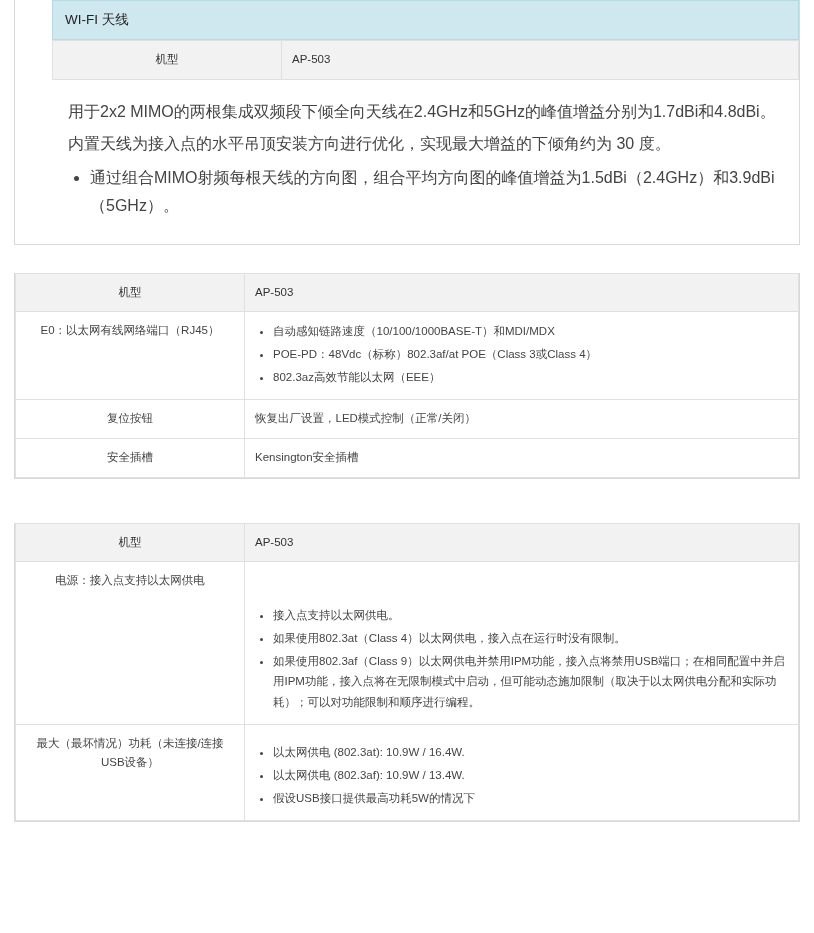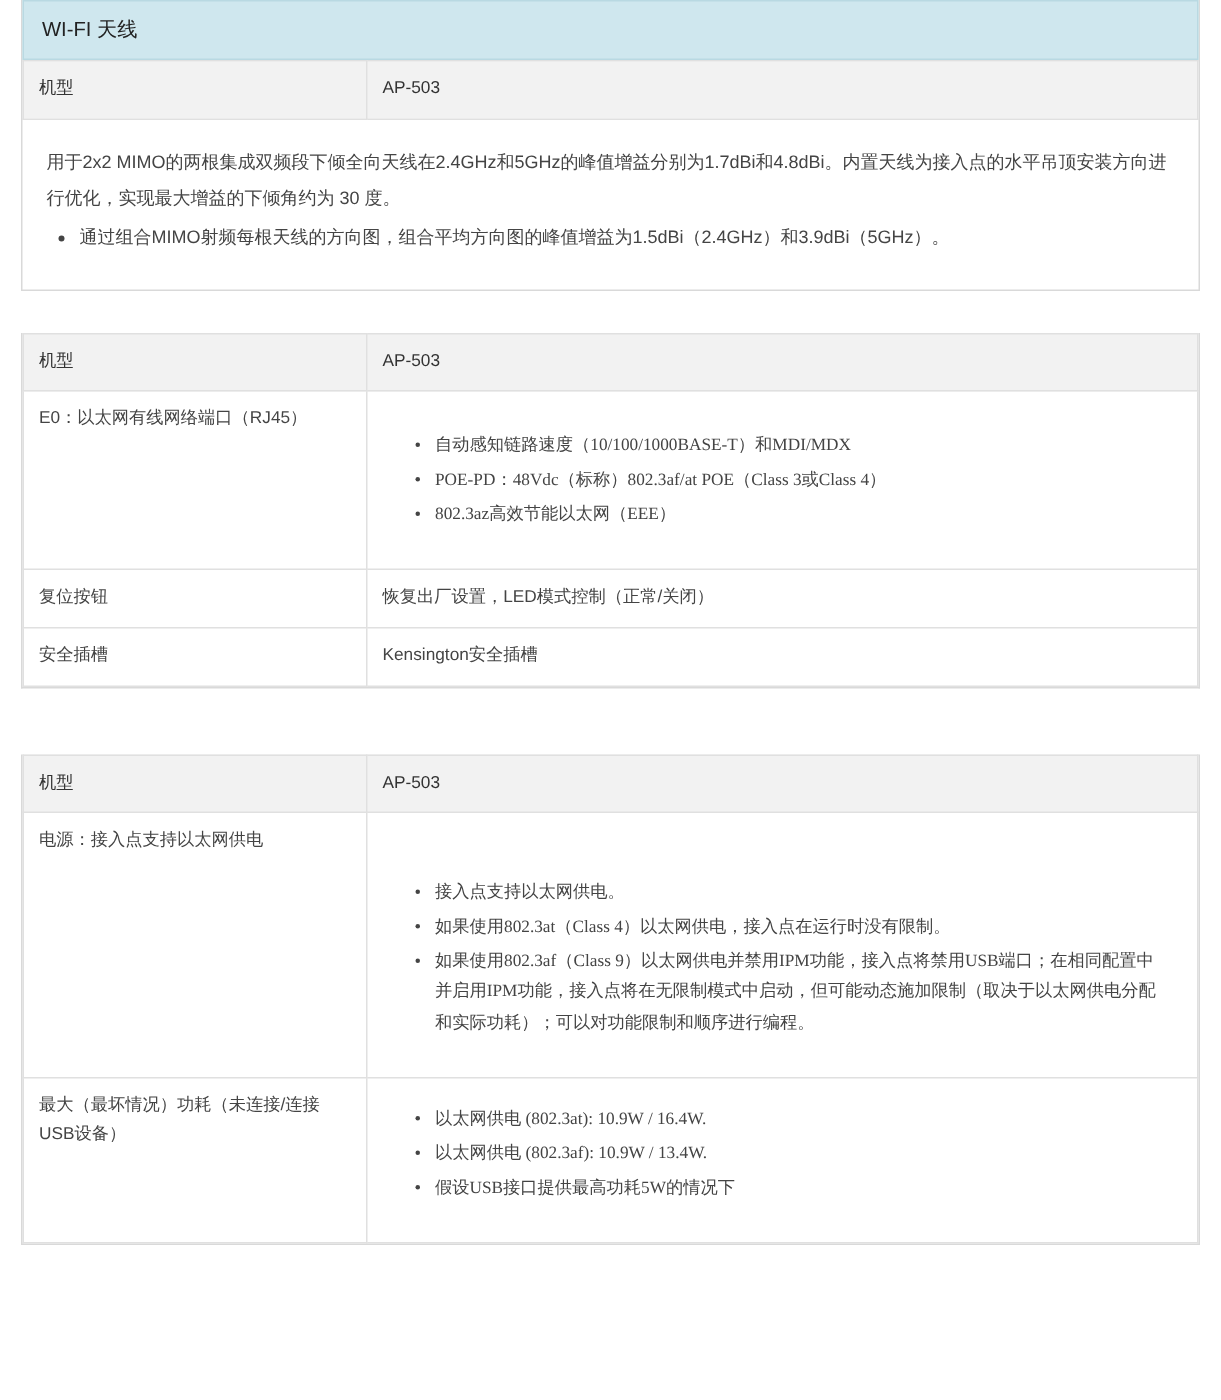--- a/index.html
+++ b/index.html
@@ -47,52 +47,52 @@
     padding: 9px 10px;
     vertical-align: top;
     font-size: 11.5px;
     line-height: 1.7;
     color: #444444;
   }
   table.spec tr.head td {
     background: #f2f2f2;
     color: #333333;
   }
-  td.label { width: 208px; }
+  td.label { width: 208px; text-align: center; }
   td.value { width: auto; }
 
   .freetext {
     padding: 16px 16px 22px 16px;
-    font-size: 12px;
+    font-size: 16px;
     line-height: 2.0;
     color: #444444;
     min-height: 110px;
     box-sizing: border-box;
   }
   .freetext p { margin: 0 0 2px 0; }
   ul {
     margin: 4px 0 0 0;
     padding-left: 22px;
   }
   ul li {
     margin: 0 0 2px 0;
     line-height: 1.75;
     list-style-type: disc;
   }
-  td ul { margin: 17px; padding-left: 18px; font-family: Liberation Serif, serif; }
+  td ul { margin: 0; padding-left: 18px; }
   td ul li { margin-bottom: 3px; }
   .tall-cell { height: 120px; }
   .tall-cell-2 { height: 64px; }
 </style>
 </head>
 <body>
 
 <div class="page">
 
-  <div class="section" style="border-top:none;">
+  <div class="section" style="border-top:none;padding-left:37px;">
     <div class="section-header">WI-FI 天线</div>
     <table class="spec">
       <tbody>
           <tr class="head">
         <td class="label">机型</td>
         <td class="value">AP-503</td>
       </tr>
     </tbody>
       </table>
     <div class="freetext">

